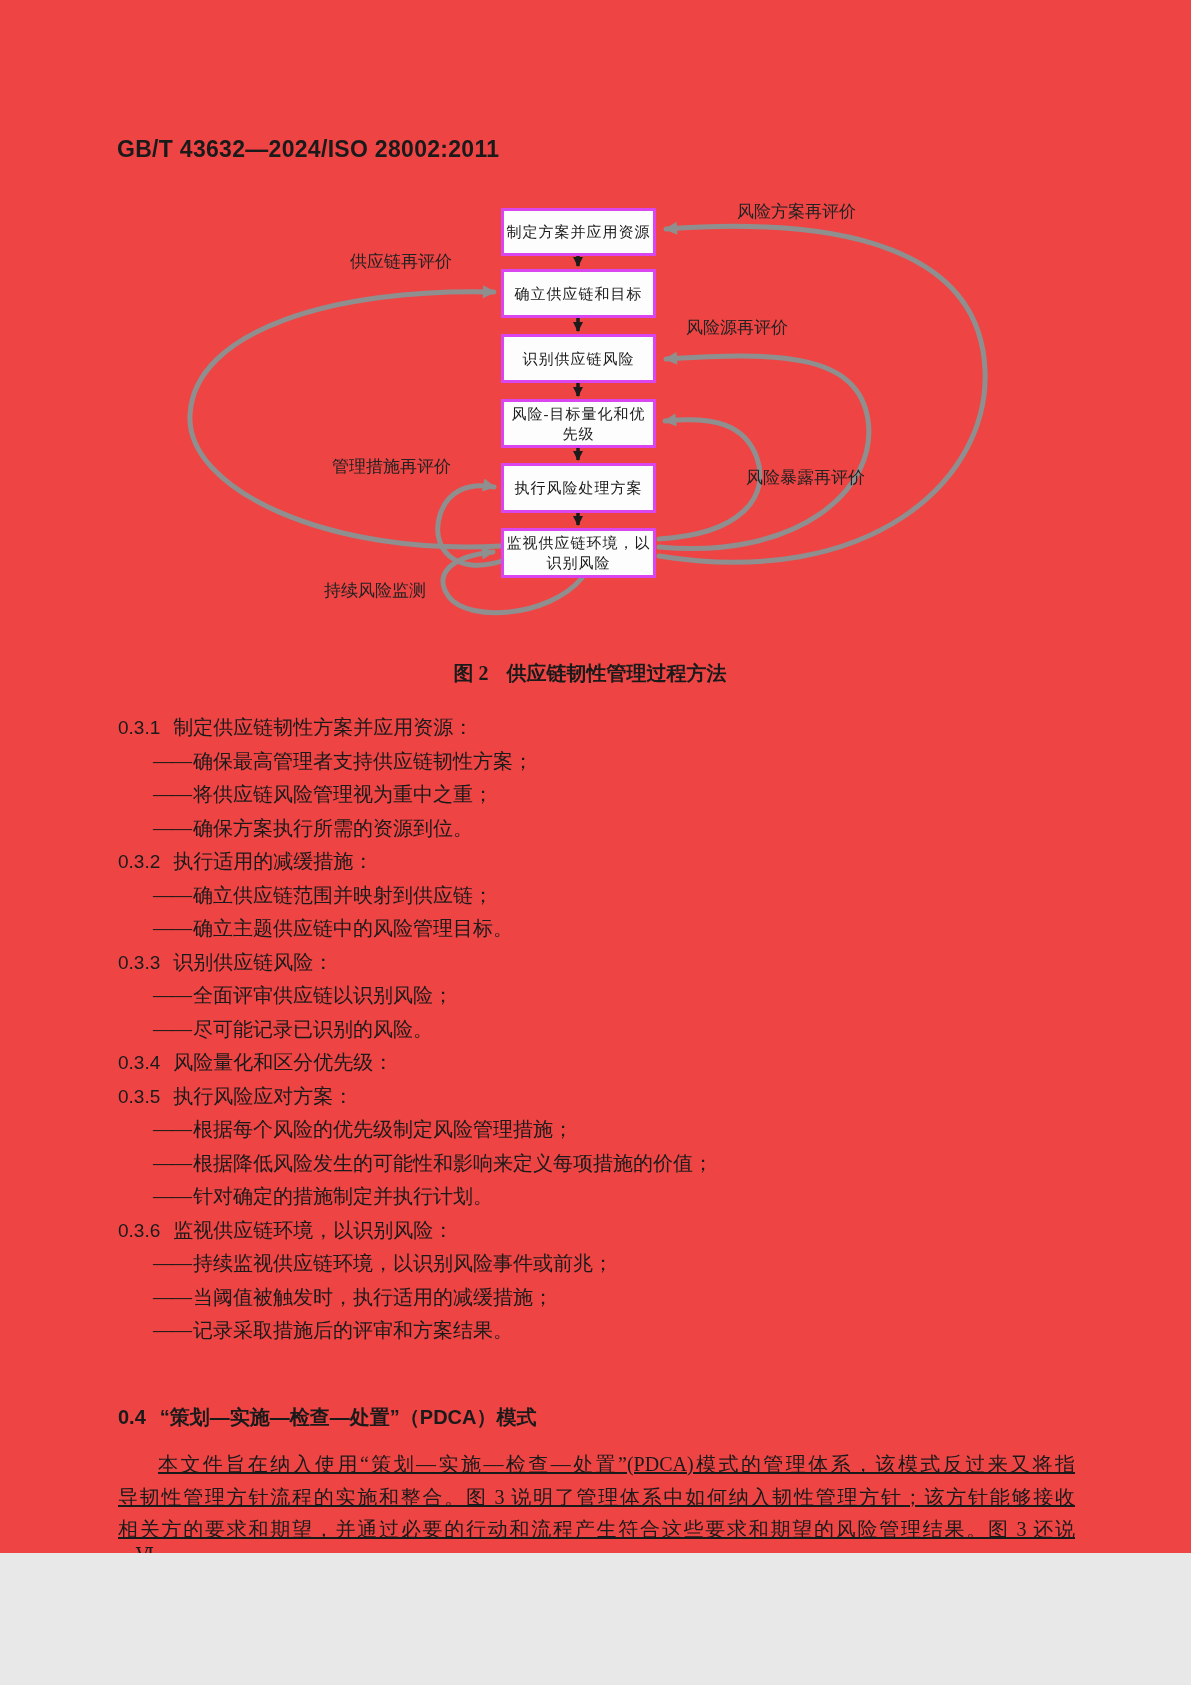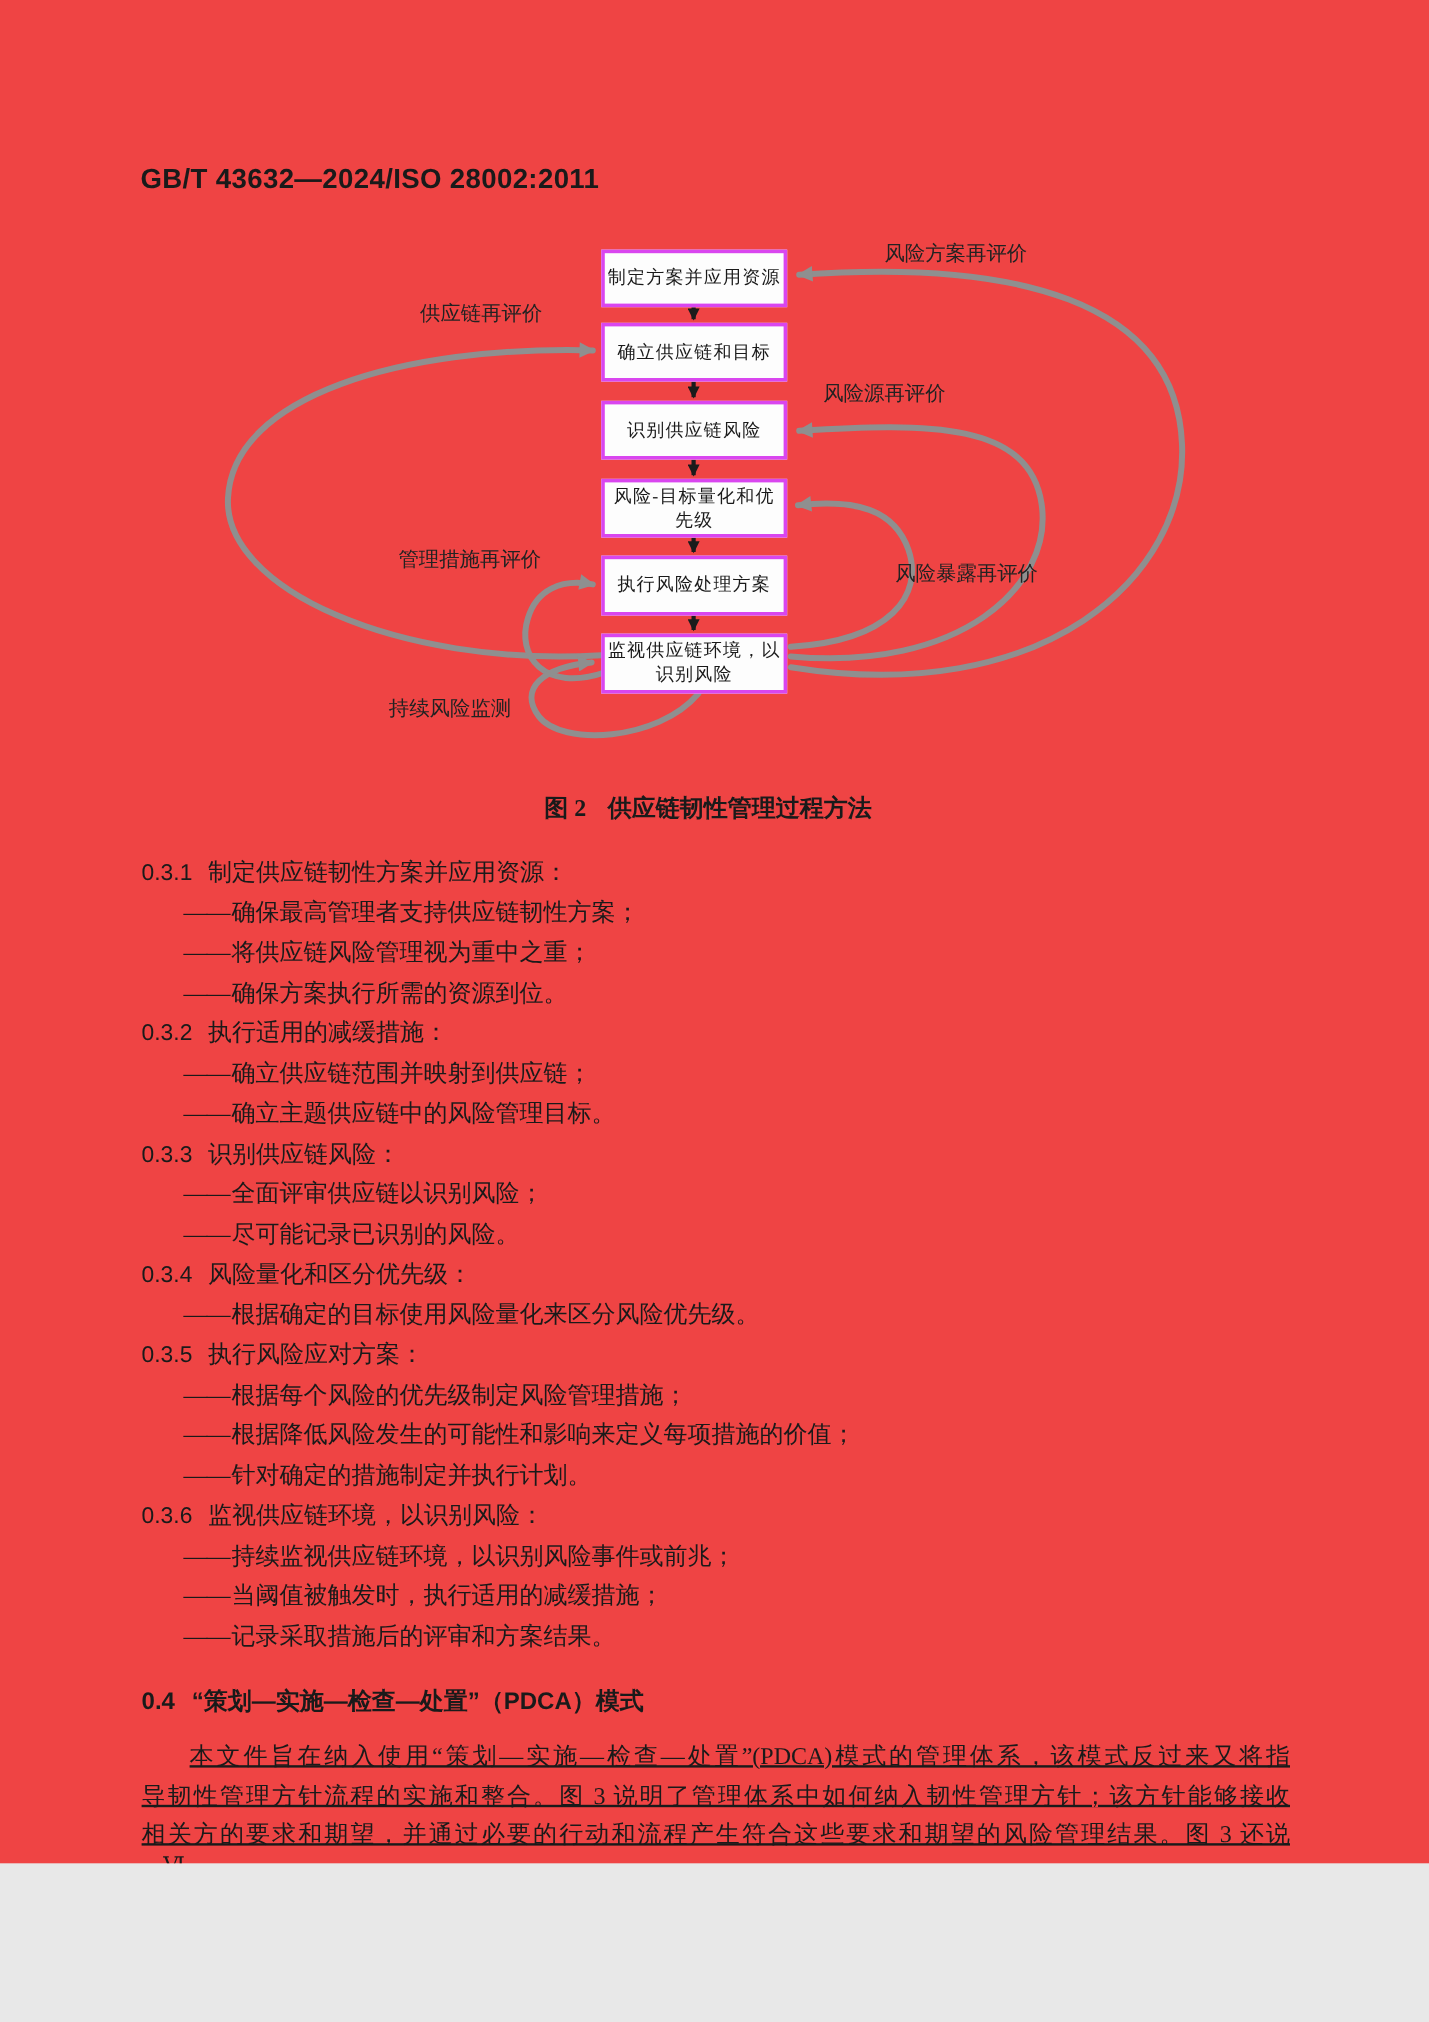--- a/index.html
+++ b/index.html
@@ -133,21 +133,20 @@
 
     <div class="cl head"><span class="cnum">0.3.2</span><span>执行适用的减缓措施：</span></div>
     <div class="cl item"><span class="dash">——</span><span>确立供应链范围并映射到供应链；</span></div>
     <div class="cl item"><span class="dash">——</span><span>确立主题供应链中的风险管理目标。</span></div>
 
     <div class="cl head"><span class="cnum">0.3.3</span><span>识别供应链风险：</span></div>
     <div class="cl item"><span class="dash">——</span><span>全面评审供应链以识别风险；</span></div>
     <div class="cl item"><span class="dash">——</span><span>尽可能记录已识别的风险。</span></div>
 
     <div class="cl head"><span class="cnum">0.3.4</span><span>风险量化和区分优先级：</span></div>
-    <div class="cl item"><span class="dash">——</span><span>根据确定的目标使用风险量化来区分风险优先级。</span></div>
 
     <div class="cl head"><span class="cnum">0.3.5</span><span>执行风险应对方案：</span></div>
     <div class="cl item"><span class="dash">——</span><span>根据每个风险的优先级制定风险管理措施；</span></div>
     <div class="cl item"><span class="dash">——</span><span>根据降低风险发生的可能性和影响来定义每项措施的价值；</span></div>
     <div class="cl item"><span class="dash">——</span><span>针对确定的措施制定并执行计划。</span></div>
 
     <div class="cl head"><span class="cnum">0.3.6</span><span>监视供应链环境，以识别风险：</span></div>
     <div class="cl item"><span class="dash">——</span><span>持续监视供应链环境，以识别风险事件或前兆；</span></div>
     <div class="cl item"><span class="dash">——</span><span>当阈值被触发时，执行适用的减缓措施；</span></div>
     <div class="cl item"><span class="dash">——</span><span>记录采取措施后的评审和方案结果。</span></div>

